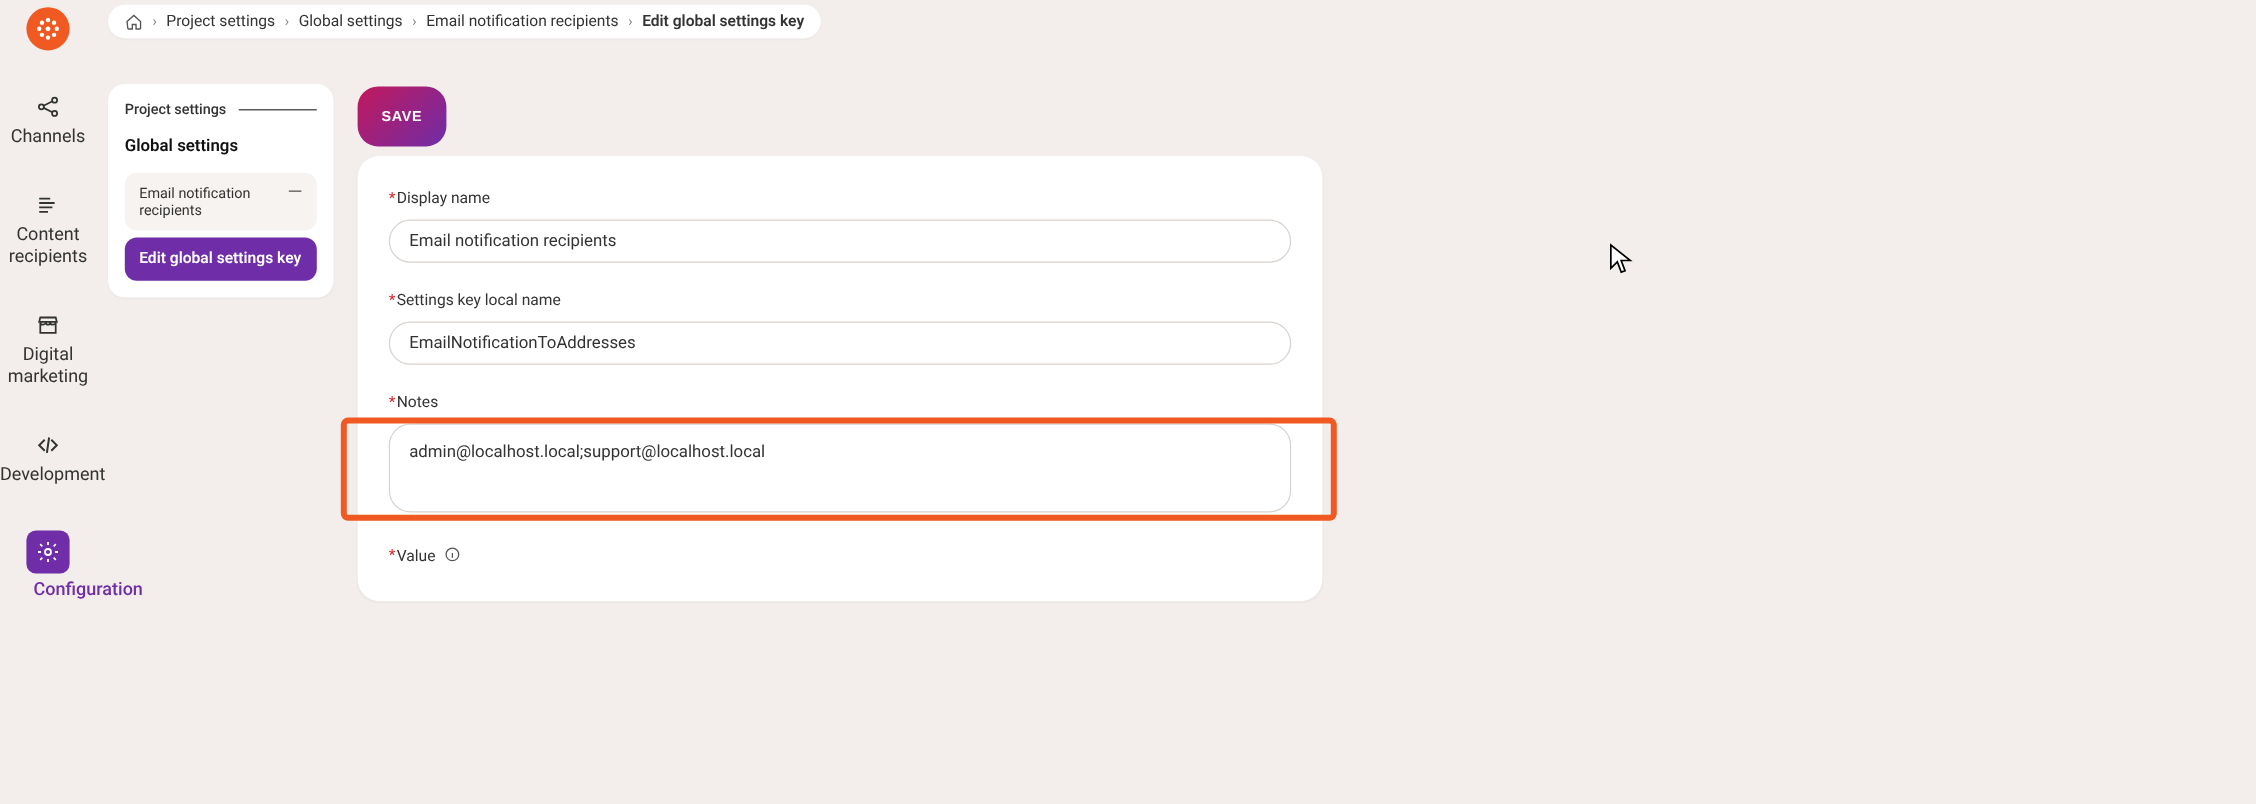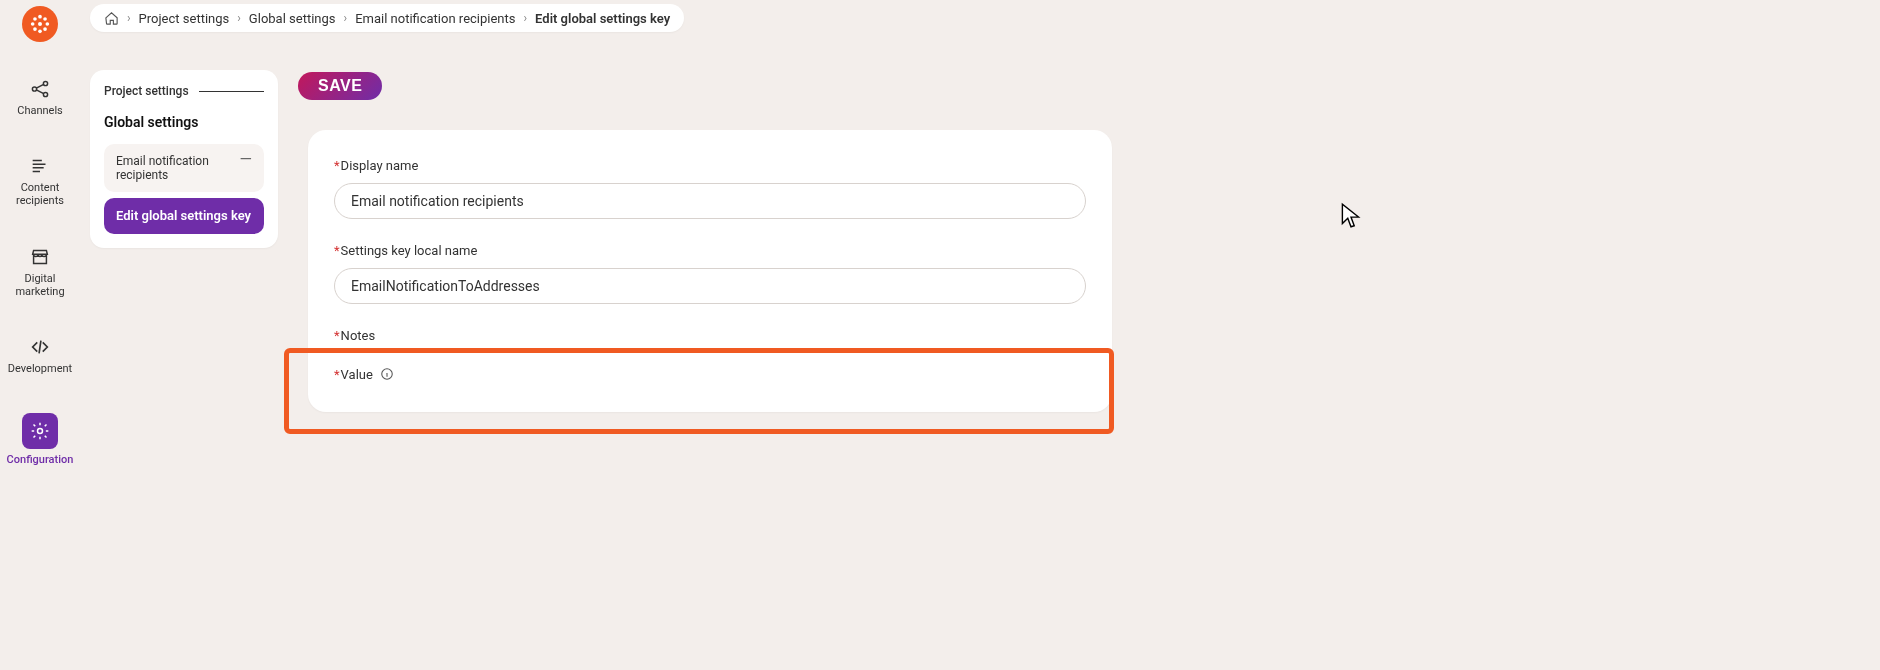--- a/index.html
+++ b/index.html
@@ -25,26 +25,26 @@
   }
   .logo svg { display:block; }
   .vnav-item {
     width: 80px;
     padding: 6px 0 12px 0;
     text-align: center;
     cursor: pointer;
     margin-bottom: 20px;
   }
   .vnav-item .icon { display:flex; justify-content:center; margin-bottom:4px; }
-  .vnav-item .lbl { font-size: 11px; color: #333; line-height:1.2; display:block; }
+  .vnav-item .lbl { font-size: 15px; color: #333; line-height:1.2; display:block; }
   .vnav-item.active .icon-box {
     width:36px; height:36px; border-radius:8px; background:#6f2da8;
     display:flex; align-items:center; justify-content:center; margin:0 auto 4px auto;
   }
-  .vnav-item.active .lbl { color:#6f2da8; font-weight:500; }
+  .vnav-item.active .lbl { color:#6f2da8; font-weight:500;padding-left:28px; }
 
   
   .crumbs {
     position:absolute; left: 90px; top: 4px;
     background: #fff; border-radius: 14px; height: 28px;
     display:flex; align-items:center;
     padding: 0 14px;
     box-shadow: 0 1px 2px rgba(0,0,0,.04);
   }
   .crumbs .sep { color:#888; margin:0 8px; font-size:12px; }
@@ -70,35 +70,34 @@
   }
   .side-sub .dash { color:#666; font-size:16px; line-height:12px; }
   .side-active {
     margin-top:6px; background:#6f2da8; color:#fff; border-radius:10px;
     padding:10px 12px; font-size:13px; font-weight:600; line-height:1.2;
   }
 
   
   .save-btn {
     position:absolute; left:298px; top:72px;
-    height:28px; padding:0 20px; border:none; border-radius:17px;
+    height:50px; padding:0 20px; border:none; border-radius:17px;
     background: linear-gradient(135deg,#c2185b,#6f2da8);
-    color:#fff; font-size:16px; font-weight:700; letter-spacing:.5px;
+    color:#fff; font-size:12px; font-weight:700; letter-spacing:.5px;
     cursor:pointer;
     text-align:right;
   }
 
   
   .form-card {
     position:absolute; left:298px; top:130px;
     width:804px;
     background:#fff; border-radius:18px;
     padding:28px 26px 28px 26px;
     box-shadow: 0 1px 2px rgba(0,0,0,.04);
-    margin-left: 10px;
   }
   .field { margin-bottom:24px; }
   .flabel { font-size:13px; color:#333; }
   .flabel .req { color:#d32f2f; margin-right:1px; }
   .tip-icon { display:inline-block; vertical-align:middle; margin-left:4px; }
   .txt-input, .txt-area {
     width:100%; border:1px solid #d8d2ce; border-radius:18px;
     font-size:14px; color:#333; background:#fff;
     font-family:inherit;
   }
@@ -234,20 +233,21 @@
     <div class="flabel">
       <span class="req">*</span><span>Settings key local name</span>
     </div>
     <input class="txt-input" type="text" value="EmailNotificationToAddresses" style="">
   </div>
 
   <div class="field">
     <div class="flabel">
       <span class="req">*</span><span>Notes</span>
     </div>
+    <textarea class="txt-area" style="">admin@localhost.local;support@localhost.local</textarea>
   </div>
 
   <div class="field" style="margin-bottom:0">
     <div class="flabel">
       <span class="req">*</span><span>Value</span>
       <span class="tip-icon">
         <svg width="14" height="14" viewBox="0 0 24 24" fill="none" stroke="#555" stroke-width="1.8">
             <circle cx="12" cy="12" r="9"></circle>
             <path d="M12 8h.01M11 11h1v5h1"></path>
           </svg>

